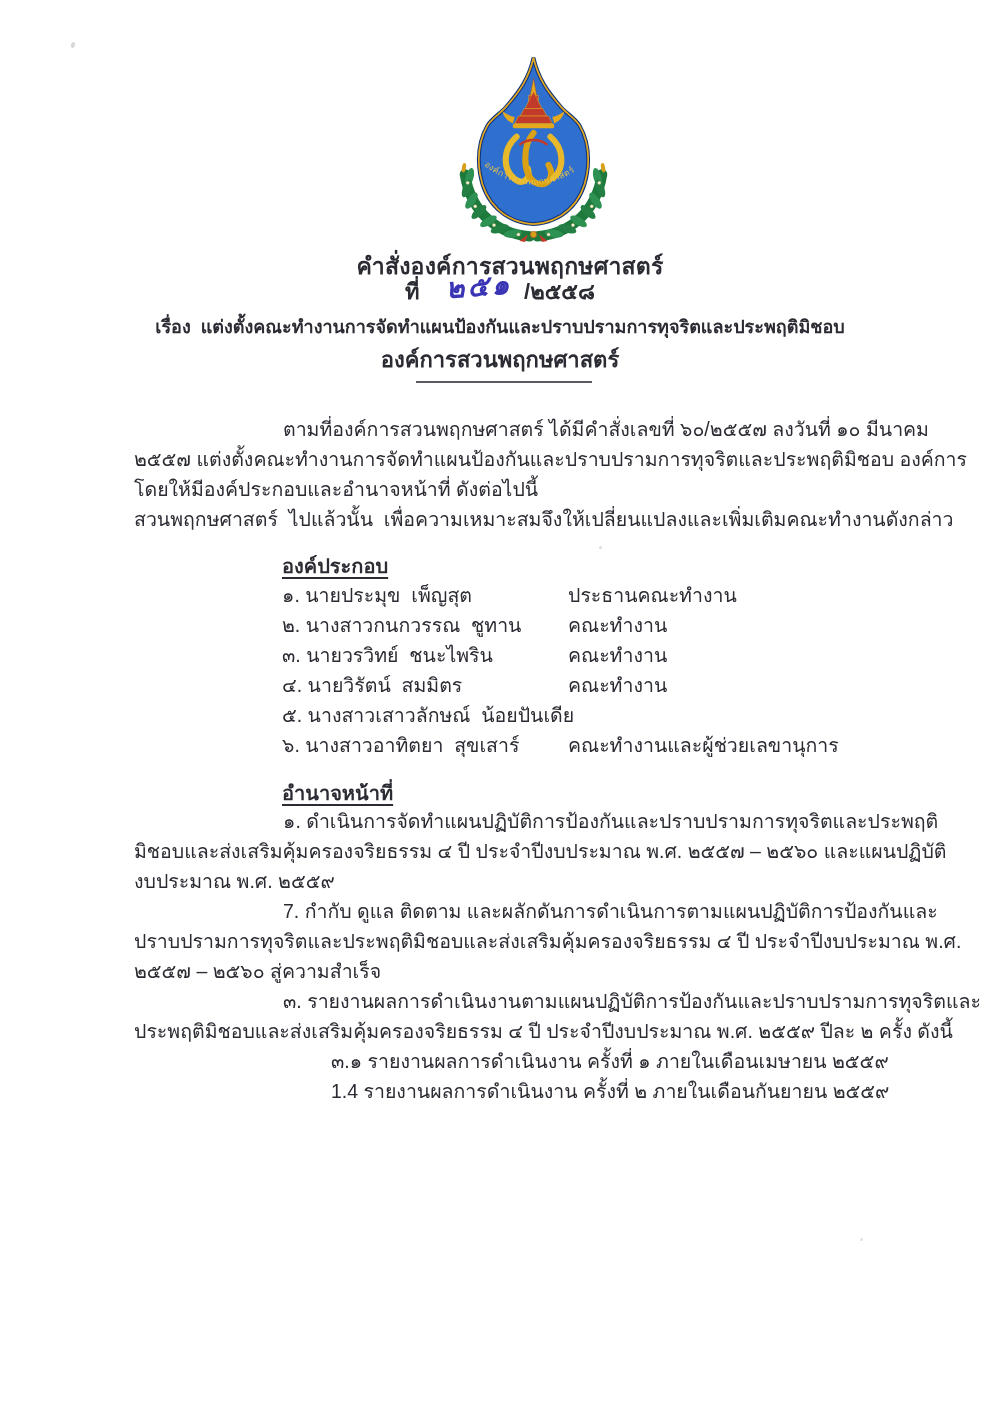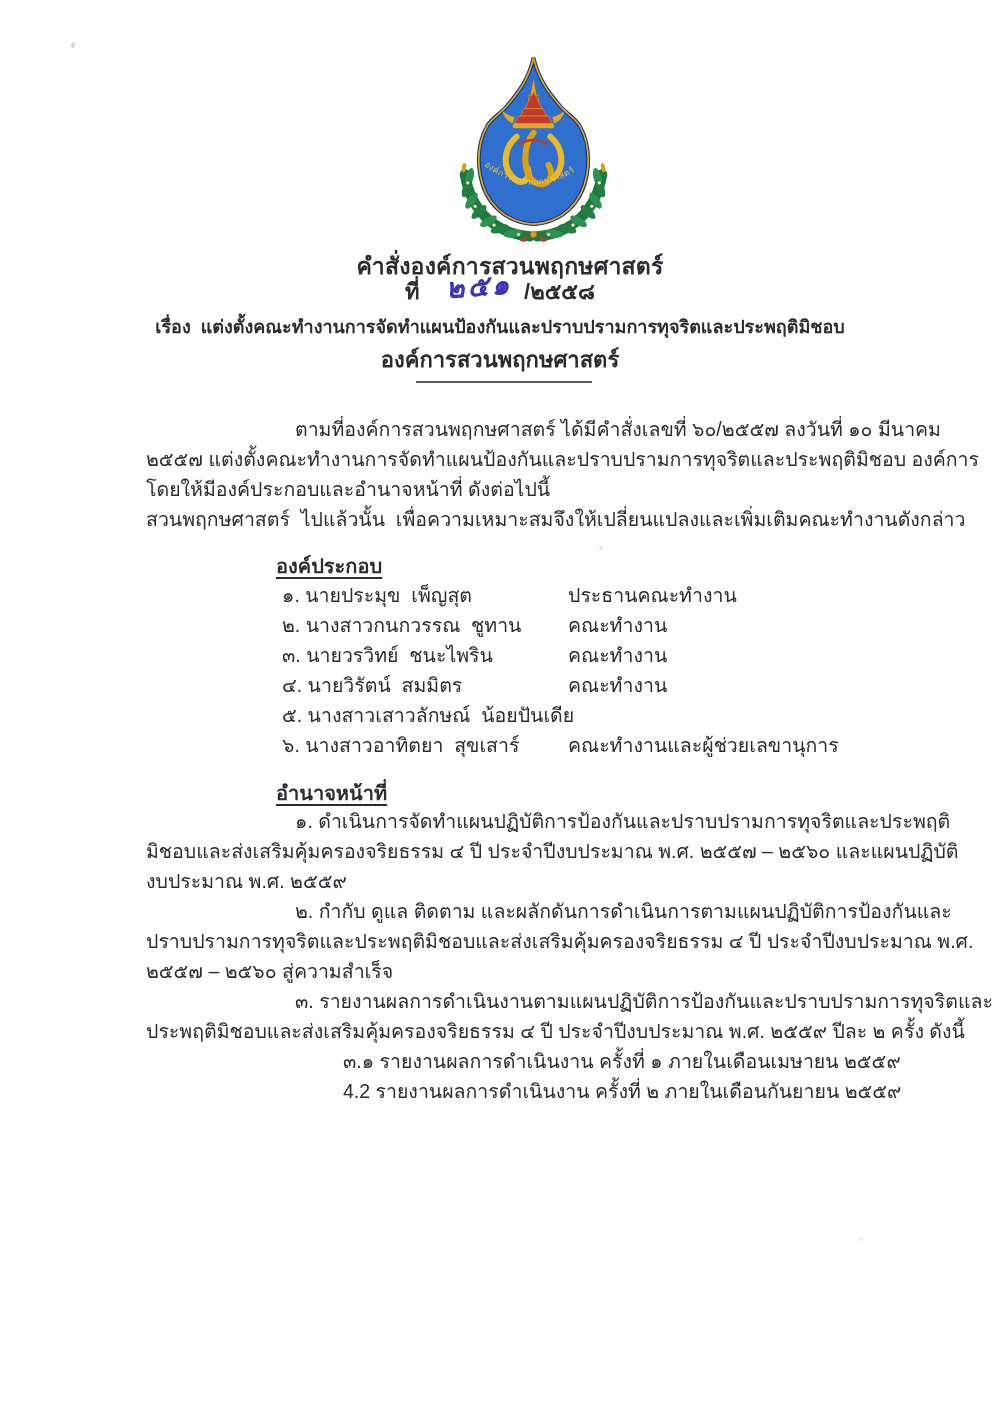--- a/index.html
+++ b/index.html
@@ -19,28 +19,28 @@
   .hand-number {
     display:inline-block; font-size:28px; line-height:28px; font-weight:600; font-style:italic;
     color:#3a35b5; letter-spacing:3px;
     transform:rotate(-4deg) translateY(-3px);
     margin:0 12px 0 26px;
   }
   .subject1 { top:312px; font-size:18px; font-weight:bold; }
   .subject2 { top:342px; font-size:22px; font-weight:bold; }
   .rule { position:absolute; top:381px; left:416px; width:176px; border-top:2px solid #5a5b60; }
   
-  .textblock { position:absolute; left:146px; width:745px; font-size:19.5px; line-height:30px; }
+  .textblock { position:absolute; left:134px; width:745px; font-size:19.5px; line-height:30px; }
   .textblock .ln { white-space:pre; }
   .intro  { top:414px; }
   .duties { top:806px; }
   .ind-a { text-indent:149px; }
   .ind-b { text-indent:197px; }
   .section-heading {
-    position:absolute; left:276px; font-size:20px; font-weight:bold; white-space:pre;
+    position:absolute; left:282px; font-size:20px; font-weight:bold; white-space:pre;
     text-decoration:underline; text-underline-offset:4px; text-decoration-thickness:1.5px;font-family:Liberation Serif, serif;
   }
   .org-heading  { top:550px; }
   .duty-heading { top:777px; }
   .members { position:absolute; left:282px; top:580px; font-size:19.5px; line-height:30px; }
   .member-row  { display:flex; }
   .member-left { width:286px; white-space:pre; }
   .member-role { white-space:pre; }
   
   .speck { position:absolute; background:#b8b8bc; border-radius:50%; }
@@ -167,22 +167,22 @@
       <span class="member-role">คณะทำงานและผู้ช่วยเลขานุการ</span>
     </div>
   </div>
 
   <div class="section-heading duty-heading">อำนาจหน้าที่</div>
 
   <div class="textblock duties">
     <div class="ln ind-a">๑. ดำเนินการจัดทำแผนปฏิบัติการป้องกันและปราบปรามการทุจริตและประพฤติ</div>
     <div class="ln">มิชอบและส่งเสริมคุ้มครองจริยธรรม ๔ ปี ประจำปีงบประมาณ พ.ศ. ๒๕๕๗ – ๒๕๖๐ และแผนปฏิบัติ</div>
     <div class="ln">งบประมาณ พ.ศ. ๒๕๕๙</div>
-    <div class="ln ind-a">๒. กำกับ ดูแล ติดตาม และผลักดันการดำเนินการตามแผนปฏิบัติการป้องกันและ</div>
+    <div class="ln ind-a">7. กำกับ ดูแล ติดตาม และผลักดันการดำเนินการตามแผนปฏิบัติการป้องกันและ</div>
     <div class="ln">ปราบปรามการทุจริตและประพฤติมิชอบและส่งเสริมคุ้มครองจริยธรรม ๔ ปี ประจำปีงบประมาณ พ.ศ.</div>
     <div class="ln">๒๕๕๗ – ๒๕๖๐ สู่ความสำเร็จ</div>
     <div class="ln ind-a">๓. รายงานผลการดำเนินงานตามแผนปฏิบัติการป้องกันและปราบปรามการทุจริตและ</div>
     <div class="ln">ประพฤติมิชอบและส่งเสริมคุ้มครองจริยธรรม ๔ ปี ประจำปีงบประมาณ พ.ศ. ๒๕๕๙ ปีละ ๒ ครั้ง ดังนี้</div>
     <div class="ln ind-b">๓.๑ รายงานผลการดำเนินงาน ครั้งที่ ๑ ภายในเดือนเมษายน ๒๕๕๙</div>
-    <div class="ln ind-b">4.2 รายงานผลการดำเนินงาน ครั้งที่ ๒ ภายในเดือนกันยายน ๒๕๕๙</div>
+    <div class="ln ind-b">1.4 รายงานผลการดำเนินงาน ครั้งที่ ๒ ภายในเดือนกันยายน ๒๕๕๙</div>
   </div>
 
 </div>
 
 </body></html>

